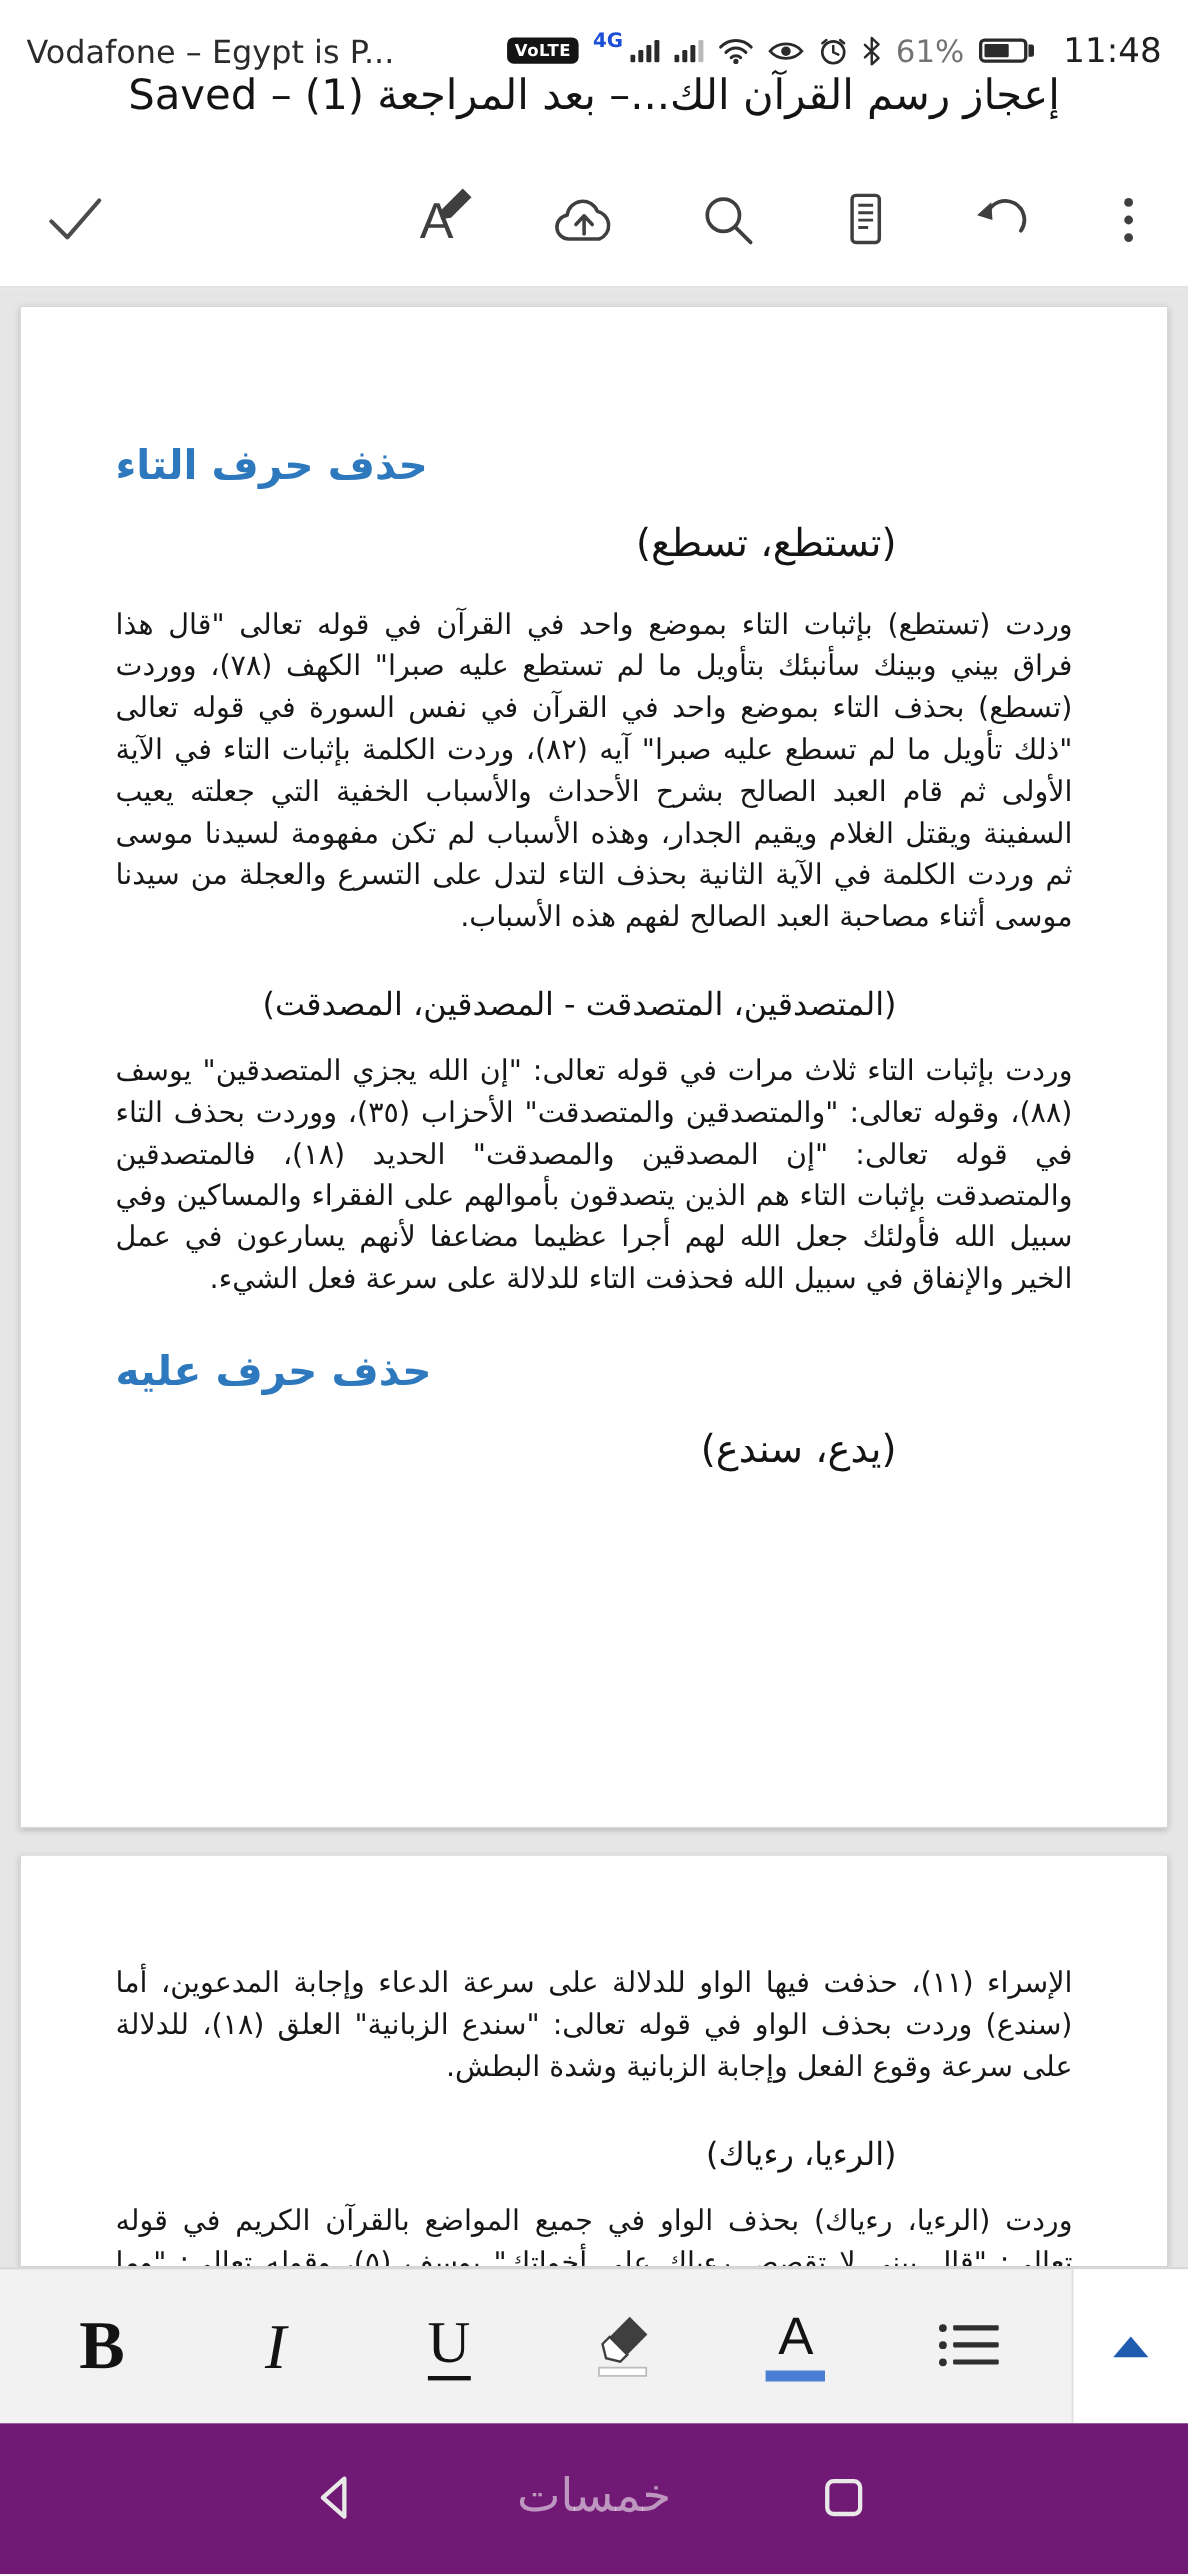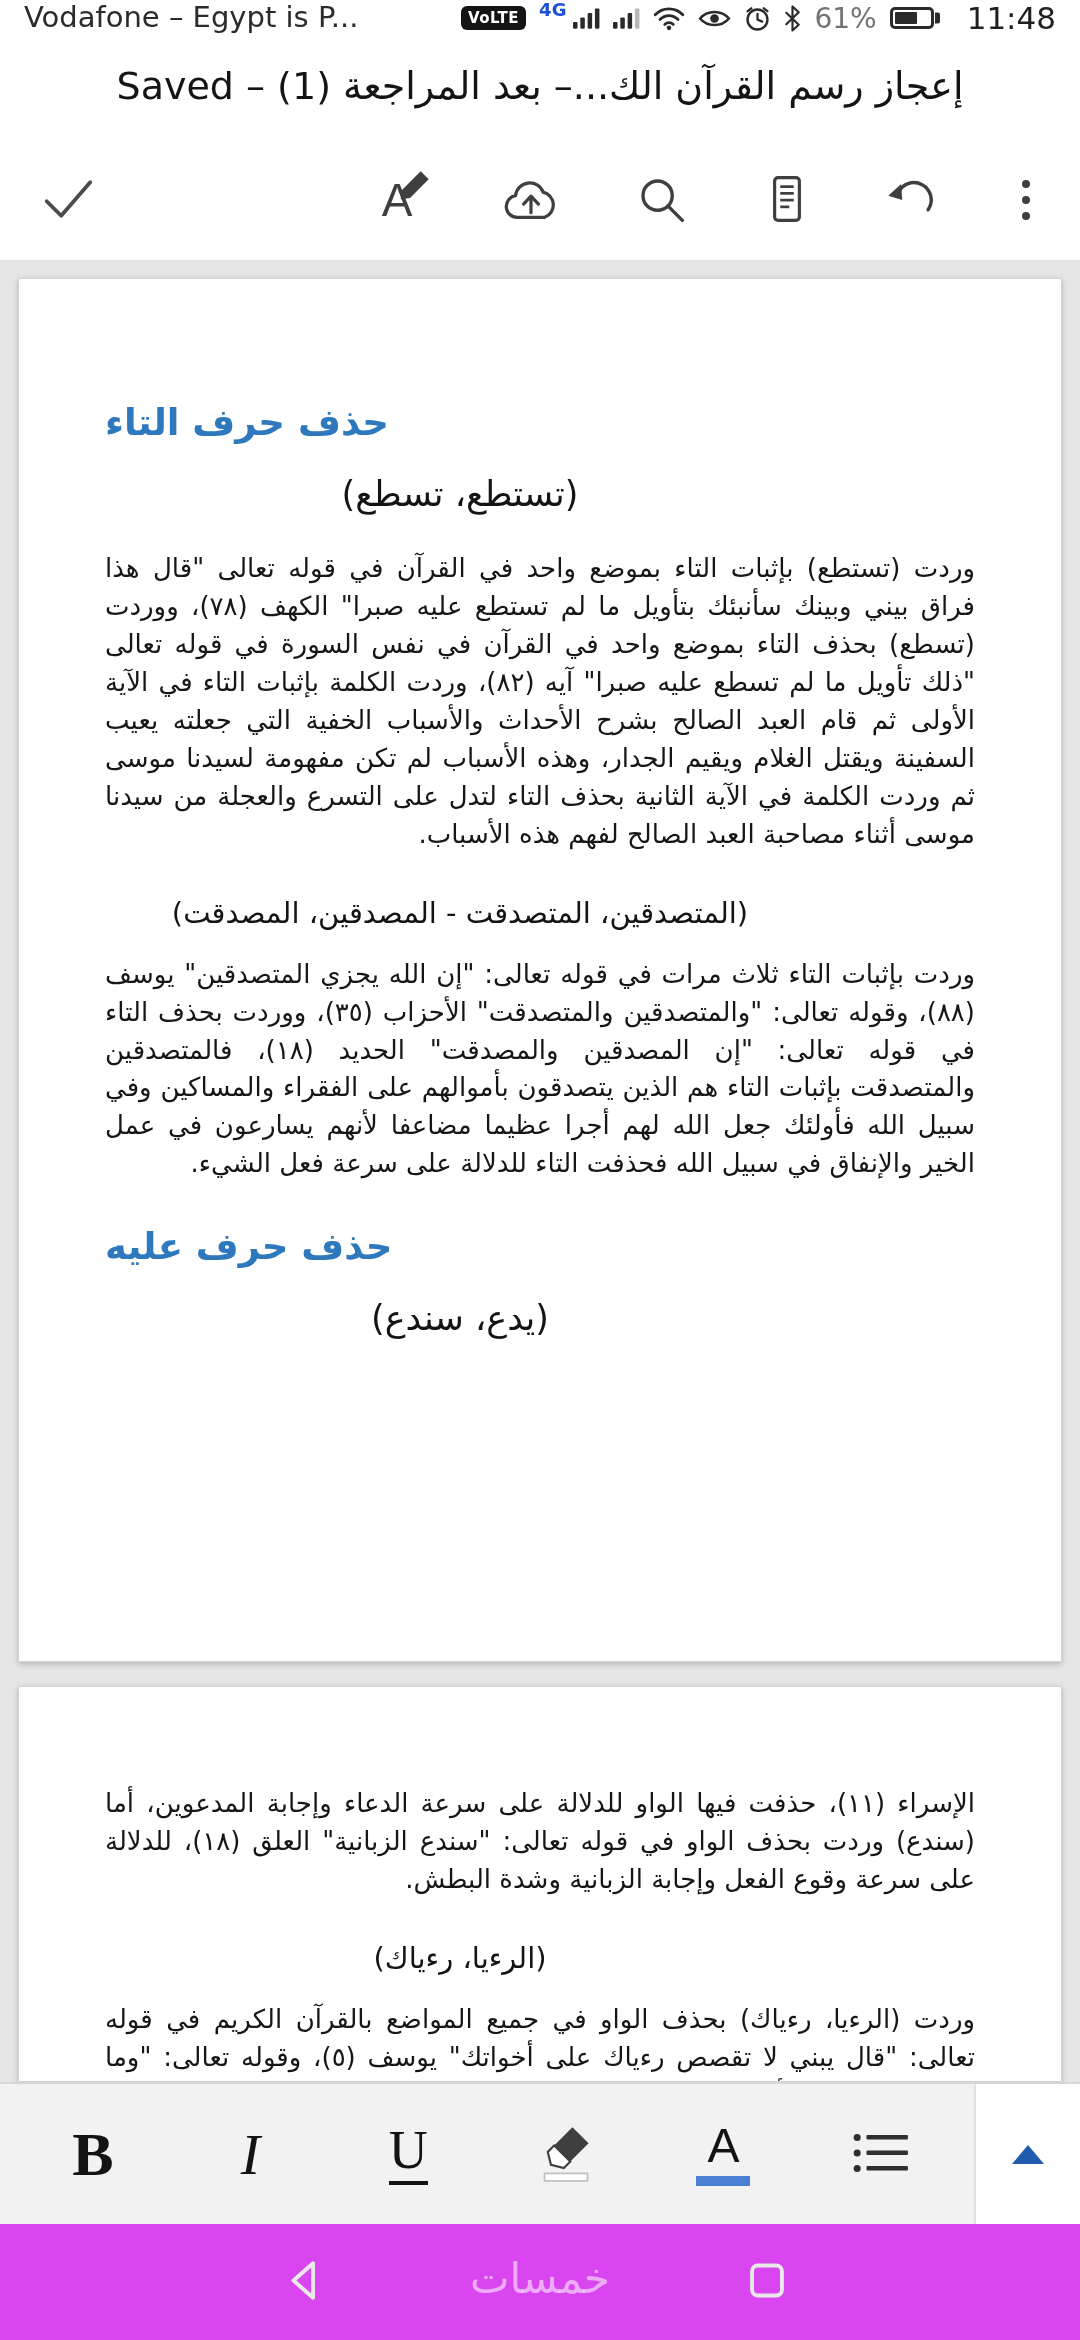--- a/index.html
+++ b/index.html
@@ -1,21 +1,21 @@
 <!DOCTYPE html>
 <html><head>
 <meta charset="utf-8">
 <style>
   * { box-sizing: border-box; margin: 0; padding: 0; }
   html,body { width:1080px; height:2340px; overflow:hidden; background:#fff;
               font-family:"DejaVu Sans", sans-serif; }
   .screen { width:1080px; height:2340px; display:flex; flex-direction:column; background:#fff; }
 
   
-  .status-bar { height:64px; display:flex; align-items:flex-start; padding:0 24px; color:#262626; }
+  .status-bar { height:64px; display:flex; align-items:flex-end; padding:0 24px; color:#262626; }
   .carrier { font-size:29px; color:#2b2b2b; white-space:nowrap; }
   .status-right { margin-left:auto; display:flex; align-items:center; gap:13px; }
   .volte { background:#141414; color:#fff; font-size:15px; font-weight:bold;
            padding:3px 7px; border-radius:6px; letter-spacing:.5px; }
   .net4g { font-size:18px; font-weight:bold; position:relative; top:-9px; margin-right:-6px; color:#1d4ed8;}
   .pct { font-size:28px; color:#737373; }
   .time { font-size:31px; color:#1f1f1f; margin-left:20px; }
   .battery { width:44px; height:22px; border:3px solid #2a2a2a; border-radius:5px; position:relative; }
   .battery::after { content:""; position:absolute; right:-9px; top:50%; transform:translateY(-50%);
                     width:5px; height:11px; background:#2a2a2a; border-radius:0 2px 2px 0; }
@@ -41,21 +41,21 @@
   
   .doc-area { flex:1; background:#e6e6e6; padding:16px 18px 0; overflow:hidden;
               display:flex; flex-direction:column; gap:24px; }
   .page { background:#fff; border:1px solid #d3d3d3; box-shadow:0 2px 6px rgba(0,0,0,.22);
           direction:rtl; color:#161616; overflow:hidden; }
   .page1 { height:1384px; padding:122px 86px 0; }
   .page2 { flex:1; padding:98px 86px 0; }
   .doc-h1 { color:#2e79bd; font-size:37px; font-weight:bold; text-align:left;
             margin:0 160px 30px 0; }
   .doc-h1.spaced { margin-top:32px; }
-  .doc-h2 { font-size:35px; font-weight:normal; text-align:center; margin:0 160px 36px 0; color:#141414; }
+  .doc-h2 { font-size:35px; font-weight:normal; text-align:right; margin:0 160px 36px 0; color:#141414; }
   .doc-h2.small { font-size:29px; margin-bottom:26px; }
   .doc-p { font-size:26px; line-height:1.46; text-align:justify; margin:0 0 42px 0; }
 
   
   .format-bar { height:142px; background:#f2f2f2; border-top:2px solid #d6d6d6;
                 display:flex; align-items:stretch; }
   .fmt-group { flex:1; display:flex; align-items:center; justify-content:space-around; padding:0 14px; }
   .fmt-btn { background:none; border:0; width:118px; height:108px; display:flex; flex-direction:column;
              align-items:center; justify-content:center; cursor:pointer; }
   .fmt-b { font-family:"Liberation Serif", serif; font-weight:bold; font-size:62px; color:#131313; }
@@ -63,21 +63,21 @@
   .fmt-u { font-family:"Liberation Serif", serif; font-size:54px; color:#131313;
            border-bottom:4px solid #131313; padding-bottom:4px; line-height:1; }
   .fmt-a { font-size:48px; color:#131313; line-height:1; }
   .color-bar { width:54px; height:10px; background:#4a7fd4; margin-top:6px; display:block; }
   .collapse-btn { width:106px; background:#fff; border:0; border-left:2px solid #e1e1e1;
                   display:flex; align-items:center; justify-content:center; cursor:pointer; }
   .caret-up { width:0; height:0; border-left:16px solid transparent; border-right:16px solid transparent;
               border-bottom:19px solid #1f5bae; display:block; }
 
   
-  .nav-bar { height:116px; background:#d946ef; position:relative; }
+  .nav-bar { height:137px; background:#701a75; position:relative; }
   .nav-btn { background:none; border:0; position:absolute; top:50%; transform:translateY(-50%); cursor:pointer; }
   .nav-back { left:282px; }
   .nav-recents { left:744px; }
   .watermark { position:absolute; left:0; right:0; top:50%; transform:translateY(-58%);
                text-align:center; color:rgba(255,255,255,.55); font-size:42px; direction:rtl;
                pointer-events:none; }
 </style>
 </head>
 <body>
 

